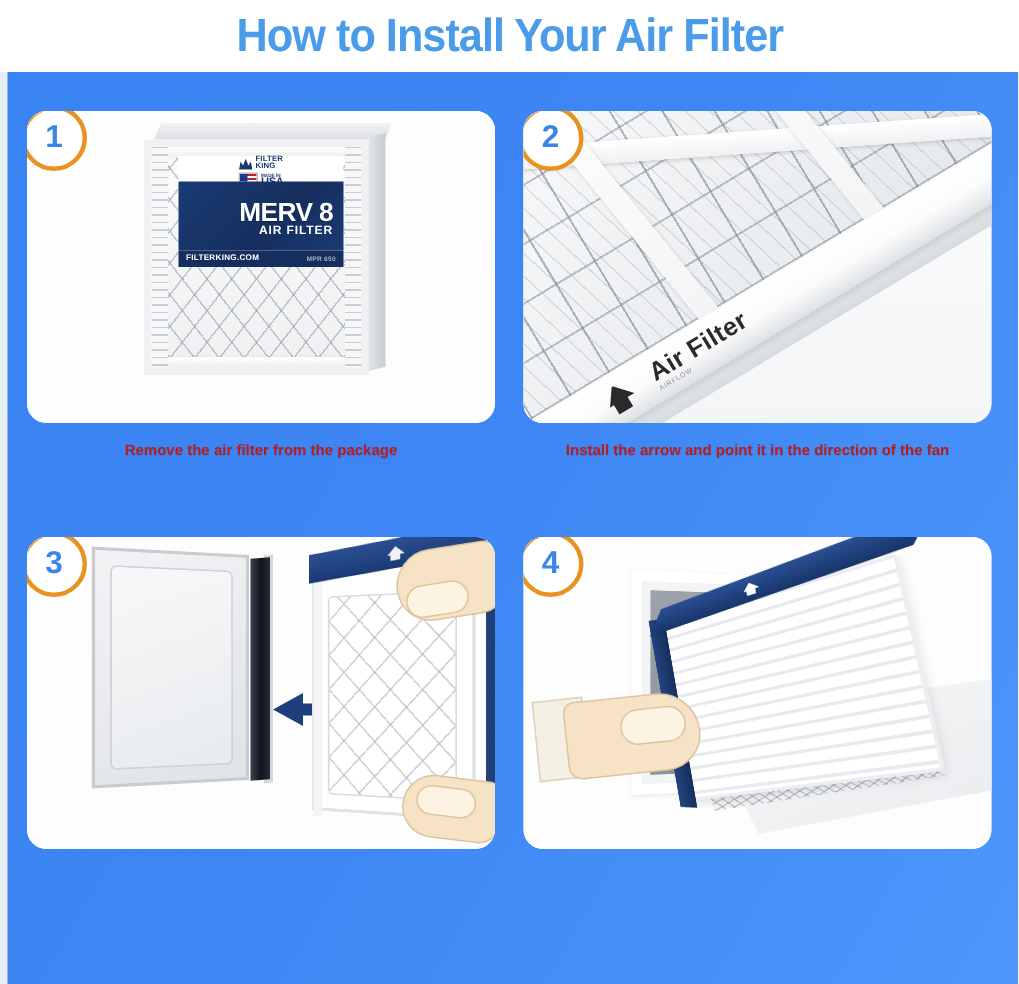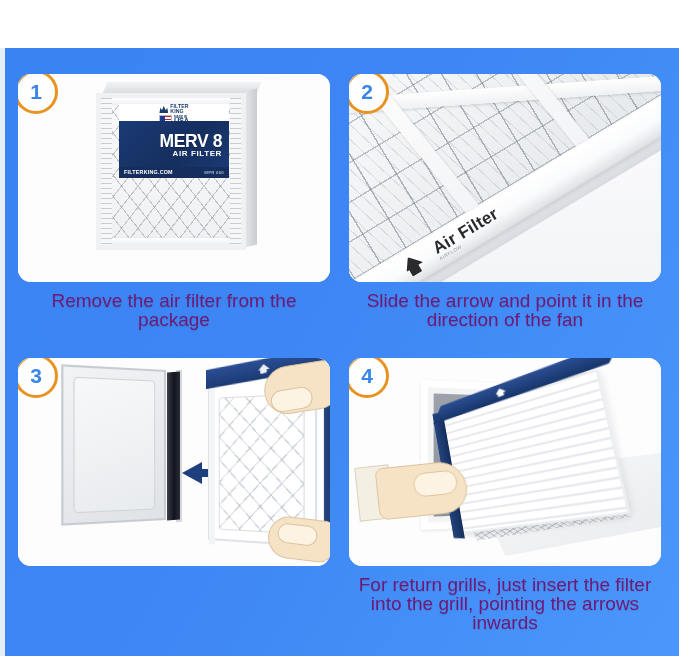--- a/index.html
+++ b/index.html
@@ -72,23 +72,23 @@
     border: 3px solid #e8921f;
     display: flex; align-items: center; justify-content: center;
     font-size: 21px; font-weight: bold; color: #3a86e8;
     z-index: 40;
   }
 
   .caption {
     margin-top: 9px;
     width: 312px;
     text-align: center;
-    color: #701a75;
-    font-size: 19px;
-    font-weight: normal;
+    color: #b91c1c;
+    font-size: 10px;
+    font-weight: bold;
     line-height: 19px;
     text-shadow: 0 1px 1px rgba(0,0,0,0.10);
   }
 
   
   .p1-scene {
     position: absolute; left: 0; top: 0; width: 312px; height: 208px;
     background: #fdfdfd;
   }
   .filter-box {
@@ -482,20 +482,23 @@
     border: 1.3px solid #dcd3bf;
     transform: rotate(-6deg);
     z-index: 29;
   }
 </style>
 </head>
 <body>
 
 <div class="page">
 
+  <div class="header">
+    <div class="title">How to Install Your Air Filter</div>
+  </div>
 
   <div class="body-bg"></div>
   <div class="left-strip"></div>
 
   <div class="grid">
 
     <div class="step s1">
       <div class="card">
         <div class="p1-scene">
           <div class="filter-box">
@@ -559,21 +562,21 @@
               <div class="p2-arrow"></div>
               <div class="p2-label">
                 <div class="p2-af">Air Filter</div>
                 <div class="p2-sub">AIRFLOW</div>
               </div>
             </div>
           </div>
         </div>
         <div class="badge">2</div>
       </div>
-      <div class="caption">Slide the arrow and point it in the direction of the fan</div>
+      <div class="caption">Install the arrow and point it in the direction of the fan</div>
     </div>
 
     <div class="step s3">
       <div class="card">
         <div class="p3-scene">
           <div class="unit">
             <div class="unit-face">
               <div class="unit-inner"></div>
             </div>
             <div class="unit-slot-lip"></div>
@@ -618,17 +621,16 @@
             <div class="gd-edge">
               <div class="gd-arrow"></div>
             </div>
           </div>
 
           <div class="p4-cuff"></div>
           <div class="p4-hand"></div>
         </div>
         <div class="badge">4</div>
       </div>
-      <div class="caption">For return grills, just insert the filter into the grill, pointing the arrows inwards</div>
     </div>
 
   </div>
 </div>
 
 </body></html>

